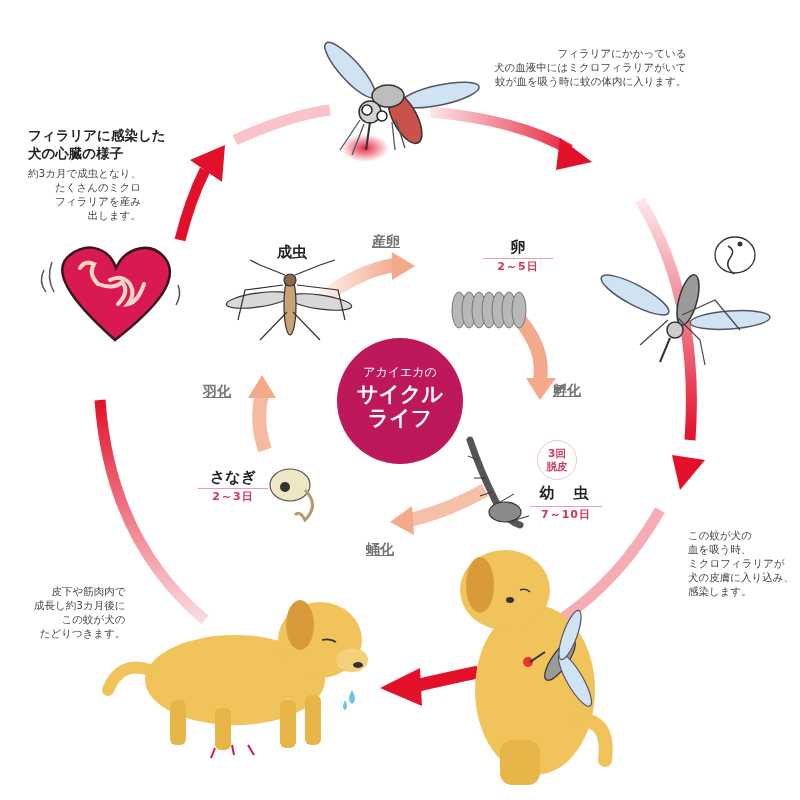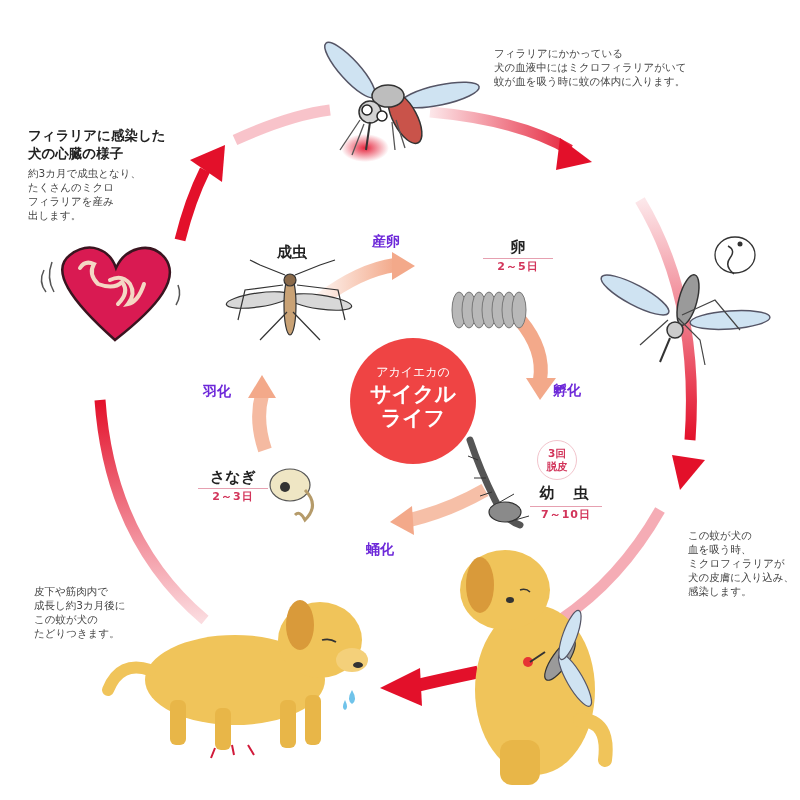--- a/index.html
+++ b/index.html
@@ -1,28 +1,28 @@
 <!DOCTYPE html>
 <html><head>
 <meta charset="utf-8">
 <style>
   html, body { margin:0; padding:0; background:#ffffff; }
   body { width:800px; height:800px; position:relative; overflow:hidden;
          font-family:"DejaVu Sans", "Liberation Sans", sans-serif; }
   #stage { position:absolute; left:0; top:0; width:800px; height:800px; }
   svg.layer { position:absolute; left:0; top:0; }
   .txt { position:absolute; color:#333; font-size:11px; line-height:14px; white-space:pre-line; font-weight:bold; }
-  .note { color:#444; font-weight:normal; font-size:10.5px; line-height:14px; }
+  .note { color:#444; font-weight:normal; font-size:10.5px; line-height:14px;text-align:right; }
   .heading { font-size:13.5px; line-height:18px; color:#222; font-weight:bold; }
   .stage-label { position:absolute; font-weight:bold; font-size:15px; color:#222; text-align:center; }
   .days { position:absolute; font-size:11px; color:#d2345a; text-align:center; font-weight:bold; letter-spacing:1px; }
   .underline { border-top:1.5px solid #e6a0b0; }
-  .verb { position:absolute; color:#6d28d9; font-weight:bold; font-size:14px; }
-  .center-circle { position:absolute; left:350px; top:338px; width:126px; height:126px; border-radius:50%;
-                   background:#ef4444; color:#fff; text-align:center; }
+  .verb { position:absolute; color:#737373; font-weight:bold; font-size:14px;text-decoration:underline; }
+  .center-circle { position:absolute; left:337px; top:338px; width:126px; height:126px; border-radius:50%;
+                   background:#be185d; color:#fff; text-align:center; }
   .center-sub { position:absolute; left:0; right:0; top:26px; font-size:12px; }
   .center-main { position:absolute; left:0; right:0; top:44px; font-size:21px; font-weight:bold; line-height:24px; }
   .molt { position:absolute; left:537px; top:440px; width:40px; height:40px; border-radius:50%;
           border:1px solid #f2c4cc; color:#d2345a; font-size:10.5px; font-weight:bold; text-align:center; line-height:13px;
           padding-top:6px; box-sizing:border-box; background:#fff; }
 </style>
 </head>
 <body>
 
 <div id="stage">

